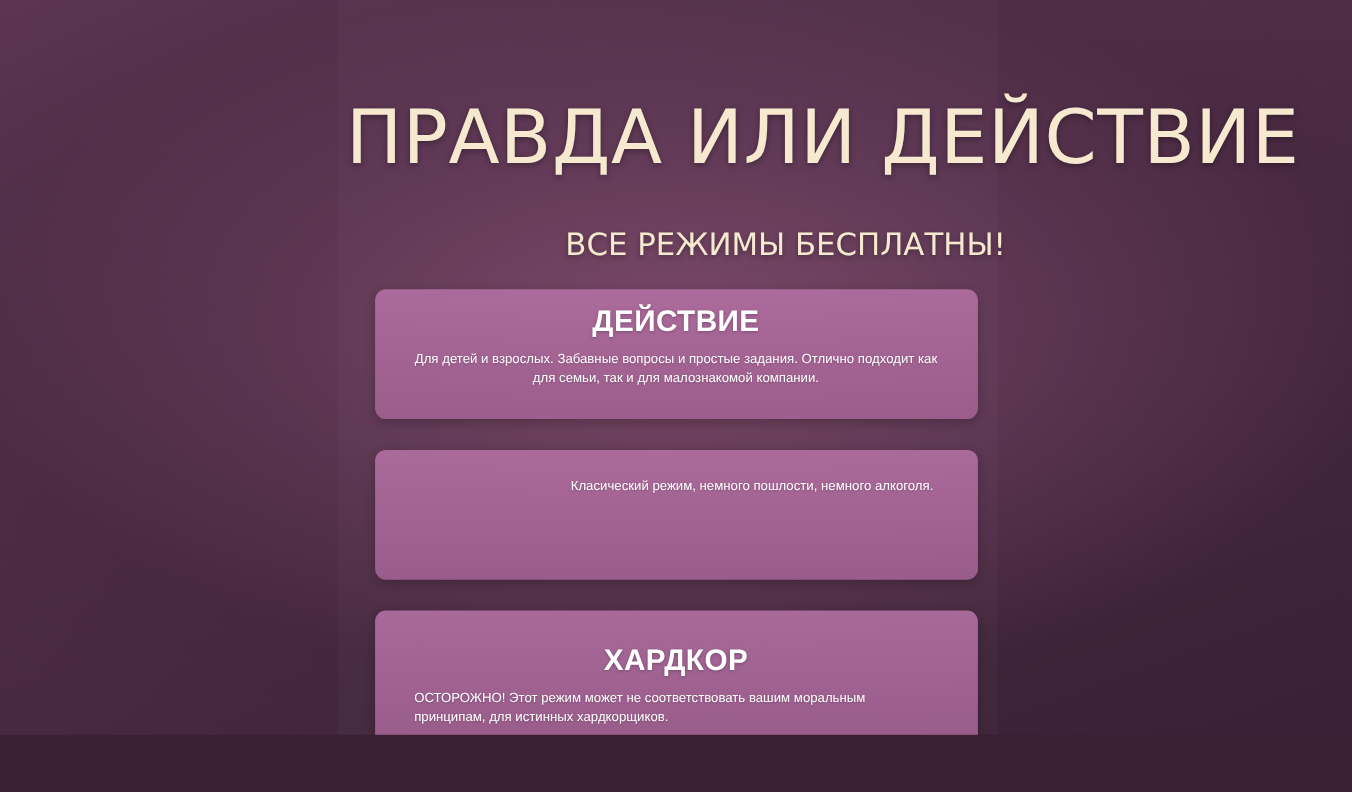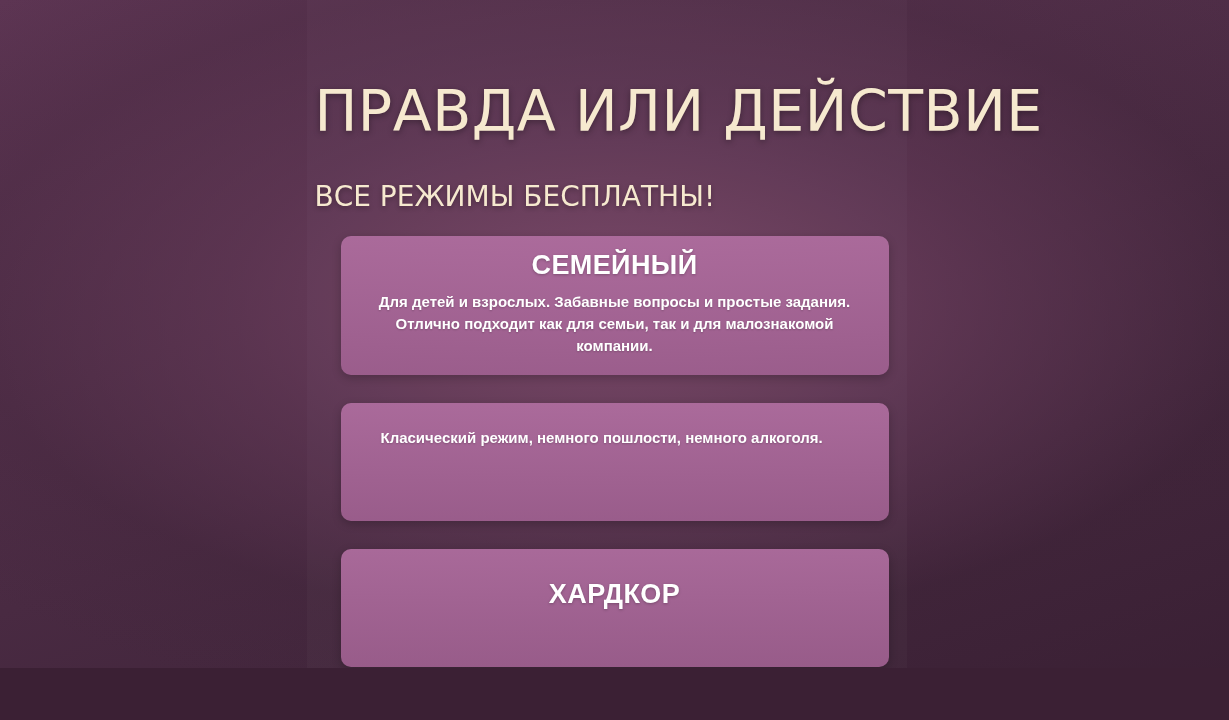--- a/index.html
+++ b/index.html
@@ -36,35 +36,35 @@
   }
 
   #content {
     position: relative;
     width: 600px;
     margin: 0 auto;
     padding-top: 44px;
   }
 
   .title {
-    font-size: 57px;
+    font-size: 68px;
     line-height: 1.05;
     letter-spacing: 0.5px;
     text-align: center;
     color: #f6e9cf;
     font-weight: 400;
     white-space: nowrap;
     font-family: "DejaVu Sans", sans-serif;
     text-shadow: 0 2px 6px rgba(0,0,0,0.35);
   }
 
   .subtitle {
     margin-top: 14px;
     font-size: 28px;
-    text-align: left;
+    text-align: right;
     color: #f6e9cf;
     font-weight: 400;
     font-family: "DejaVu Sans", sans-serif;
     white-space: nowrap;
     text-shadow: 0 2px 5px rgba(0,0,0,0.3);
   }
 
   .modes {
     margin-top: 22px;
   }
@@ -89,30 +89,30 @@
     text-align: center;
     font-size: 27px;
     font-weight: bold;
     color: #ffffff;
     letter-spacing: 0.4px;
     margin-bottom: 10px;
     text-shadow: 0 1px 3px rgba(0,0,0,0.25);
   }
 
   .mode-desc {
-    font-size: 15px;
-    font-weight: bold;
+    font-size: 12px;
+    font-weight: normal;
     line-height: 1.45;
     color: #ffffff;
     text-align: left;
     text-shadow: 0 1px 2px rgba(0,0,0,0.2);
   }
 
   .card-1 .mode-desc { text-align: center; padding: 0 14px; }
-  .card-2 .mode-desc { text-align: left; padding: 0 18px; }
+  .card-2 .mode-desc { text-align: right; padding: 0 18px; }
   .card-3 .mode-desc { text-align: left; padding: 0 14px; }
 
   .bottom-bar {
     position: absolute;
     left: 0;
     bottom: 0;
     width: 1229px;
     height: 52px;
     background: #3b2034;
   }
@@ -126,29 +126,30 @@
 
   <div id="content">
 
     <h1 class="title">ПРАВДА ИЛИ ДЕЙСТВИЕ</h1>
 
     <h2 class="subtitle">ВСЕ РЕЖИМЫ БЕСПЛАТНЫ!</h2>
 
     <div class="modes">
 
       <div class="mode-card card-1">
-        <div class="mode-title">СЕМЕЙНЫЙ</div>
+        <div class="mode-title">ДЕЙСТВИЕ</div>
         <div class="mode-desc">Для детей и взрослых. Забавные вопросы и простые задания. Отлично подходит как для семьи, так и для малознакомой компании.</div>
       </div>
 
       <div class="mode-card card-2">
         <div class="mode-desc">Класический режим, немного пошлости, немного алкоголя.</div>
       </div>
 
       <div class="mode-card card-3">
         <div class="mode-title">ХАРДКОР</div>
+        <div class="mode-desc">ОСТОРОЖНО! Этот режим может не соответствовать вашим моральным принципам, для истинных хардкорщиков.</div>
       </div>
 
     </div>
   </div>
 
   <div class="bottom-bar"></div>
 </div>
 
 </body></html>

